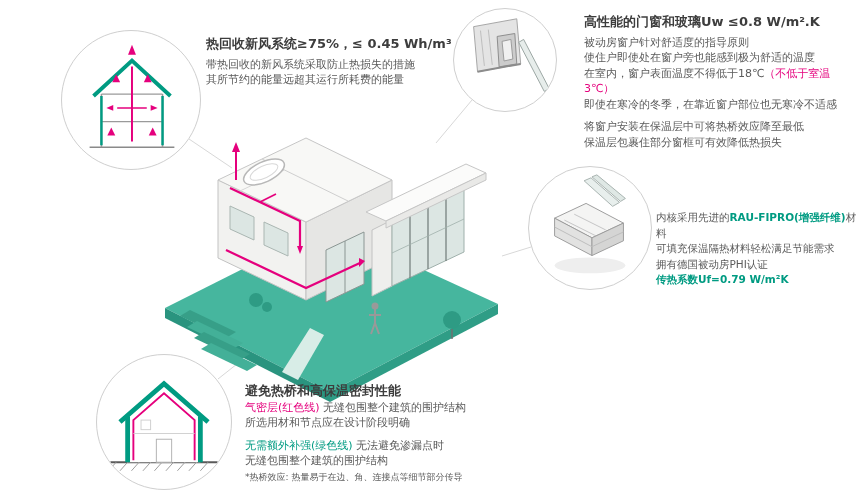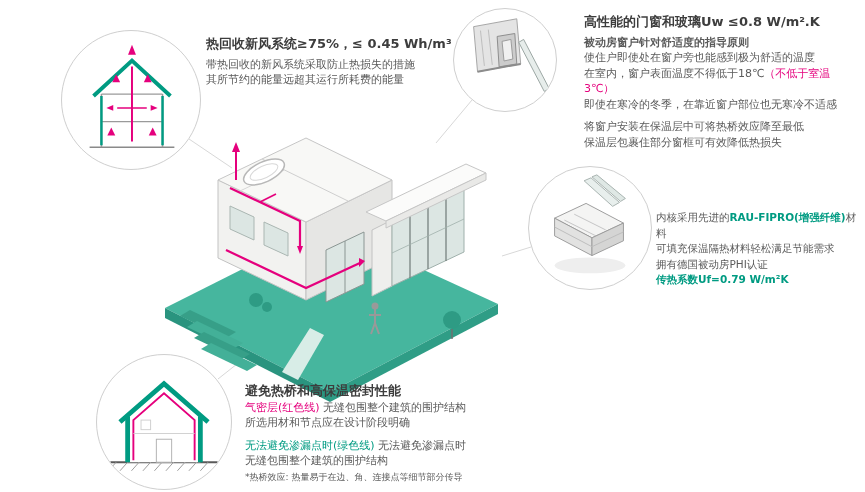--- a/index.html
+++ b/index.html
@@ -168,39 +168,39 @@
   </div>
 
   <div class="abs" style="left:206px;top:36px;width:255px;">
     <div class="title">热回收新风系统≥75%，≤ 0.45 Wh/m³</div>
     <div class="bodytext" style="margin-top:4px;">带热回收的新风系统采取防止热损失的措施</div>
     <div class="bodytext">其所节约的能量远超其运行所耗费的能量</div>
   </div>
 
   <div class="abs" style="left:584px;top:14px;width:275px;">
     <div class="title">高性能的门窗和玻璃Uw ≤0.8 W/m².K</div>
-    <div class="bodytext" style="margin-top:4px;font-weight:bold;">被动房窗户针对舒适度的指导原则</div>
+    <div class="bodytext" style="margin-top:4px;">被动房窗户针对舒适度的指导原则</div>
     <div class="bodytext">使住户即使处在窗户旁也能感到极为舒适的温度</div>
     <div class="bodytext"><span>在室内，窗户表面温度不得低于18℃</span><span class="magenta">（不低于室温3℃）</span></div>
     <div class="bodytext">即使在寒冷的冬季，在靠近窗户部位也无寒冷不适感</div>
     <div class="gap"></div>
     <div class="bodytext">将窗户安装在保温层中可将热桥效应降至最低</div>
     <div class="bodytext">保温层包裹住部分窗框可有效降低热损失</div>
   </div>
 
   <div class="abs" style="left:656px;top:210px;width:208px;">
     <div class="bodytext small"><span>内核采用先进的</span><span class="tealbold">RAU-FIPRO(增强纤维)</span><span>材料</span></div>
     <div class="bodytext small">可填充保温隔热材料轻松满足节能需求</div>
     <div class="bodytext small">拥有德国被动房PHI认证</div>
     <div class="bodytext small tealbold">传热系数Uf=0.79 W/m²K</div>
   </div>
 
   <div class="abs" style="left:245px;top:383px;width:295px;">
     <div class="title">避免热桥和高保温密封性能</div>
     <div class="bodytext" style="margin-top:0;"><span class="magenta">气密层(红色线)</span><span> 无缝包围整个建筑的围护结构</span></div>
     <div class="bodytext">所选用材和节点应在设计阶段明确</div>
     <div class="gap"></div>
-    <div class="bodytext"><span class="teal">无法避免渗漏点时(绿色线)</span><span> 无法避免渗漏点时</span></div>
+    <div class="bodytext"><span class="teal">无需额外补强(绿色线)</span><span> 无法避免渗漏点时</span></div>
     <div class="bodytext">无缝包围整个建筑的围护结构</div>
     <div class="footnote" style="margin-top:2px;">*热桥效应: 热量易于在边、角、连接点等细节部分传导</div>
   </div>
 
 </div>
 
 </body></html>

